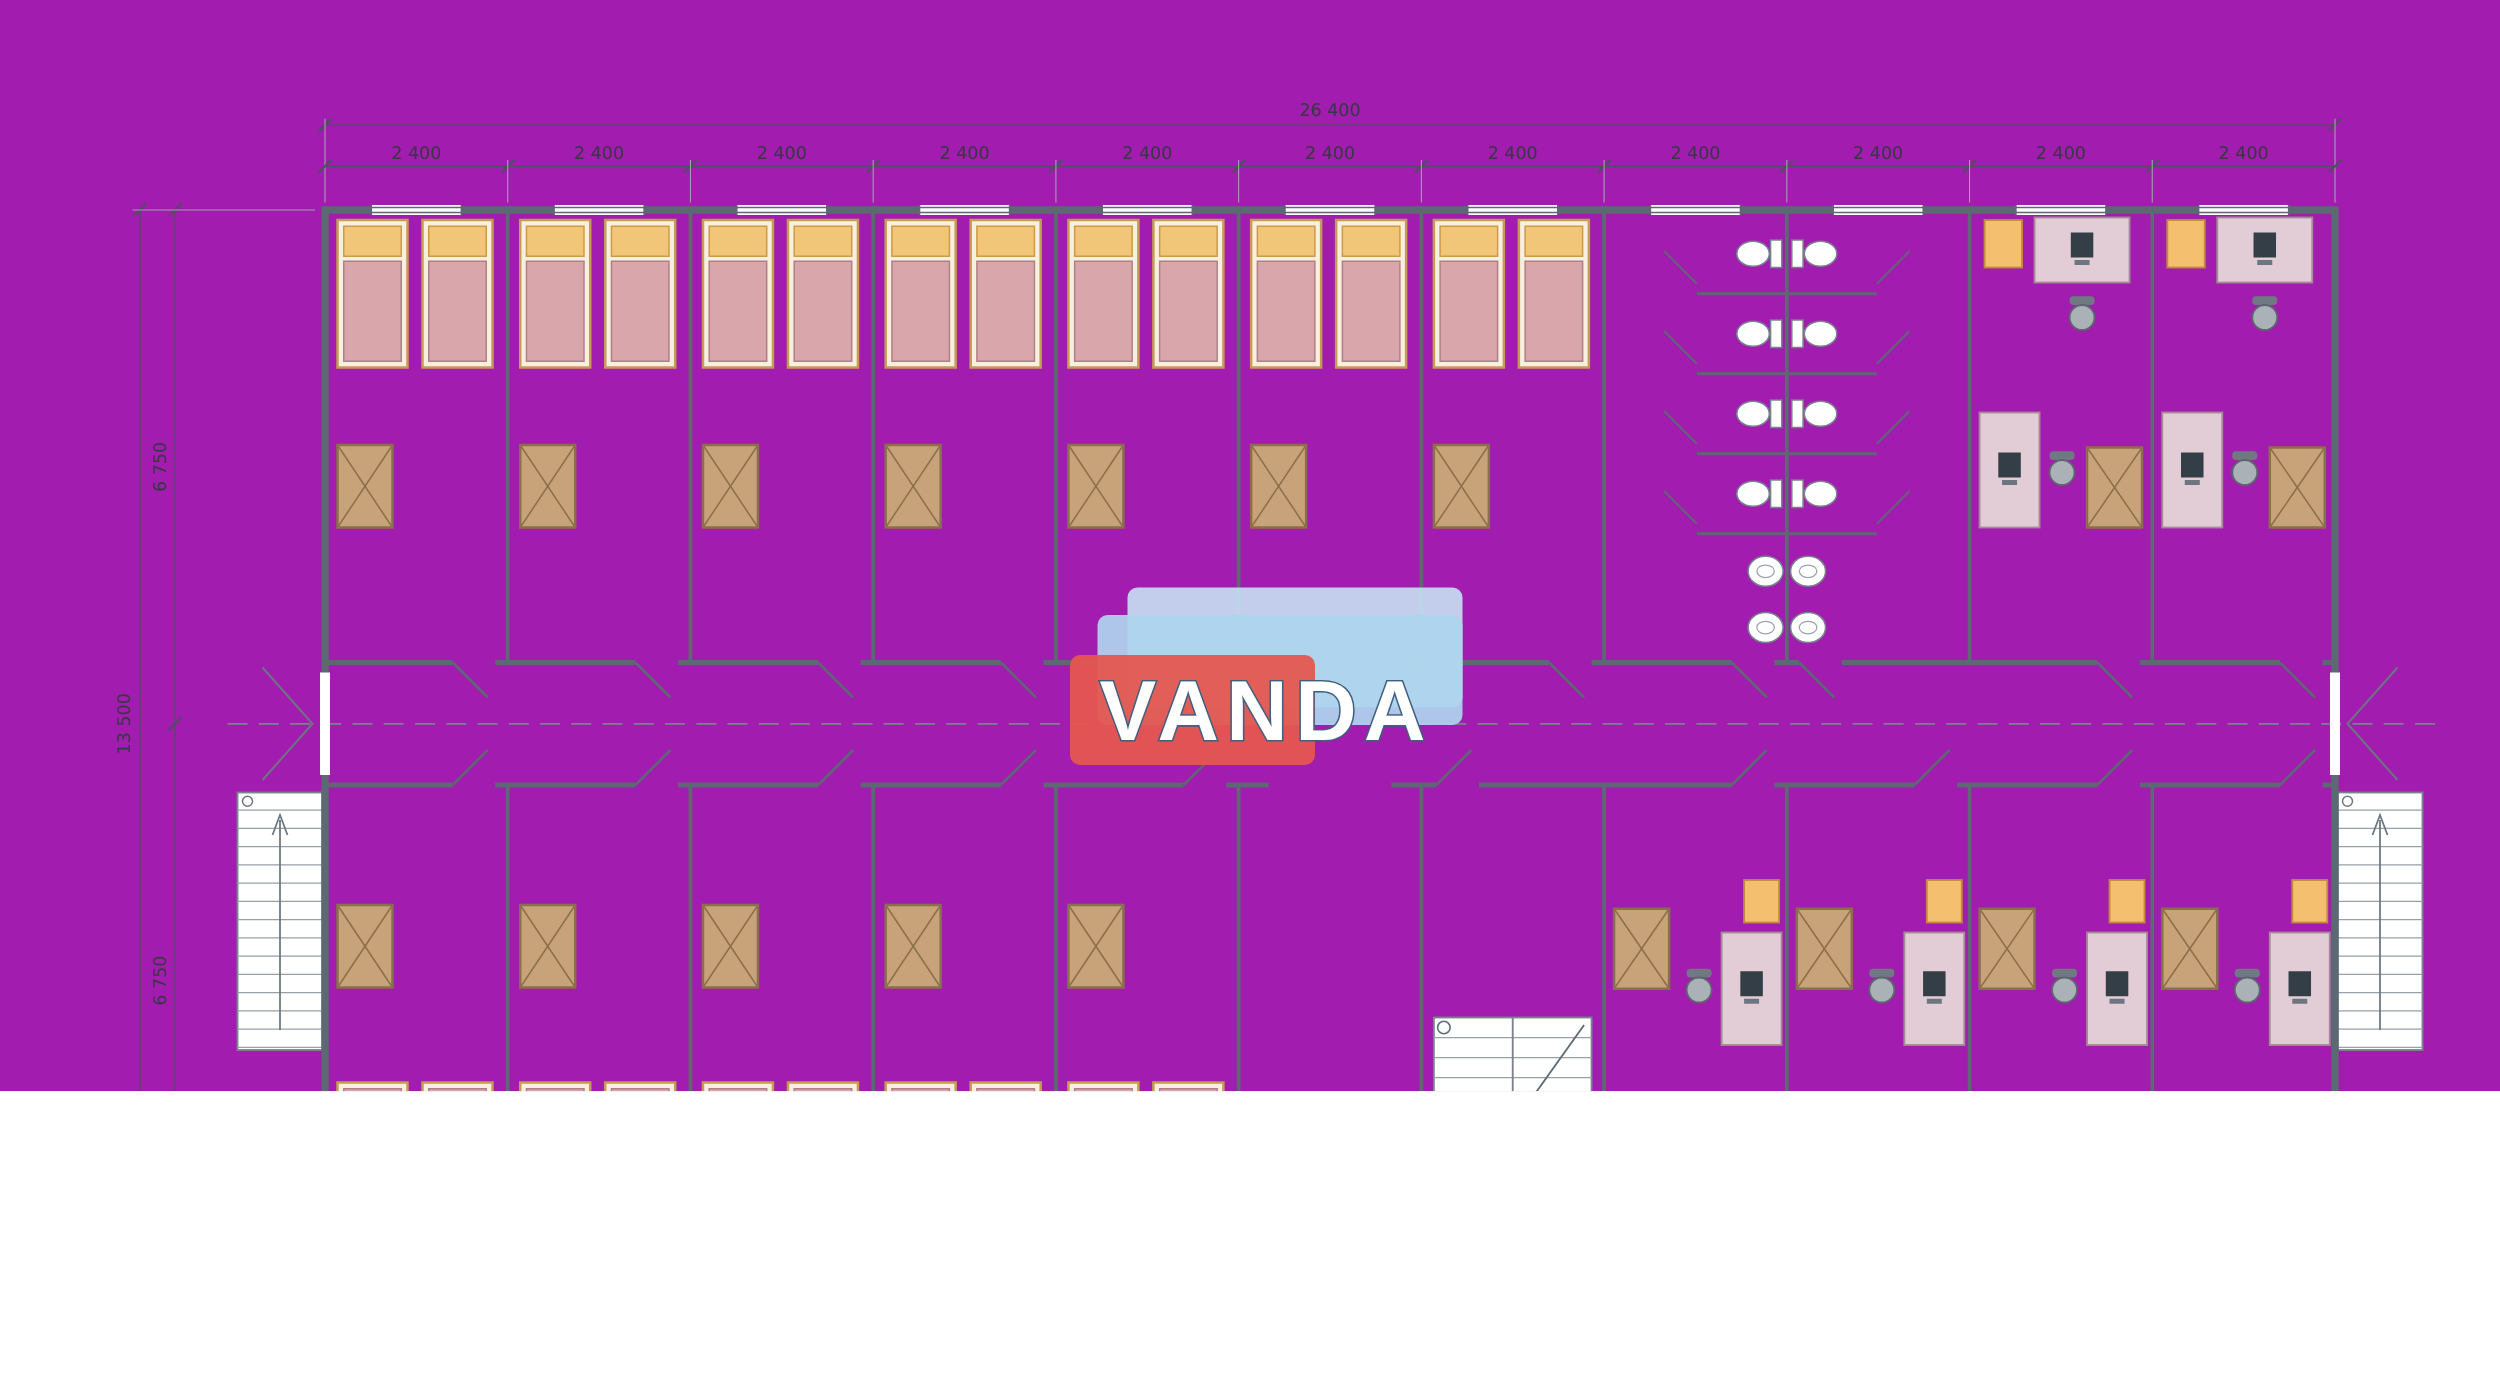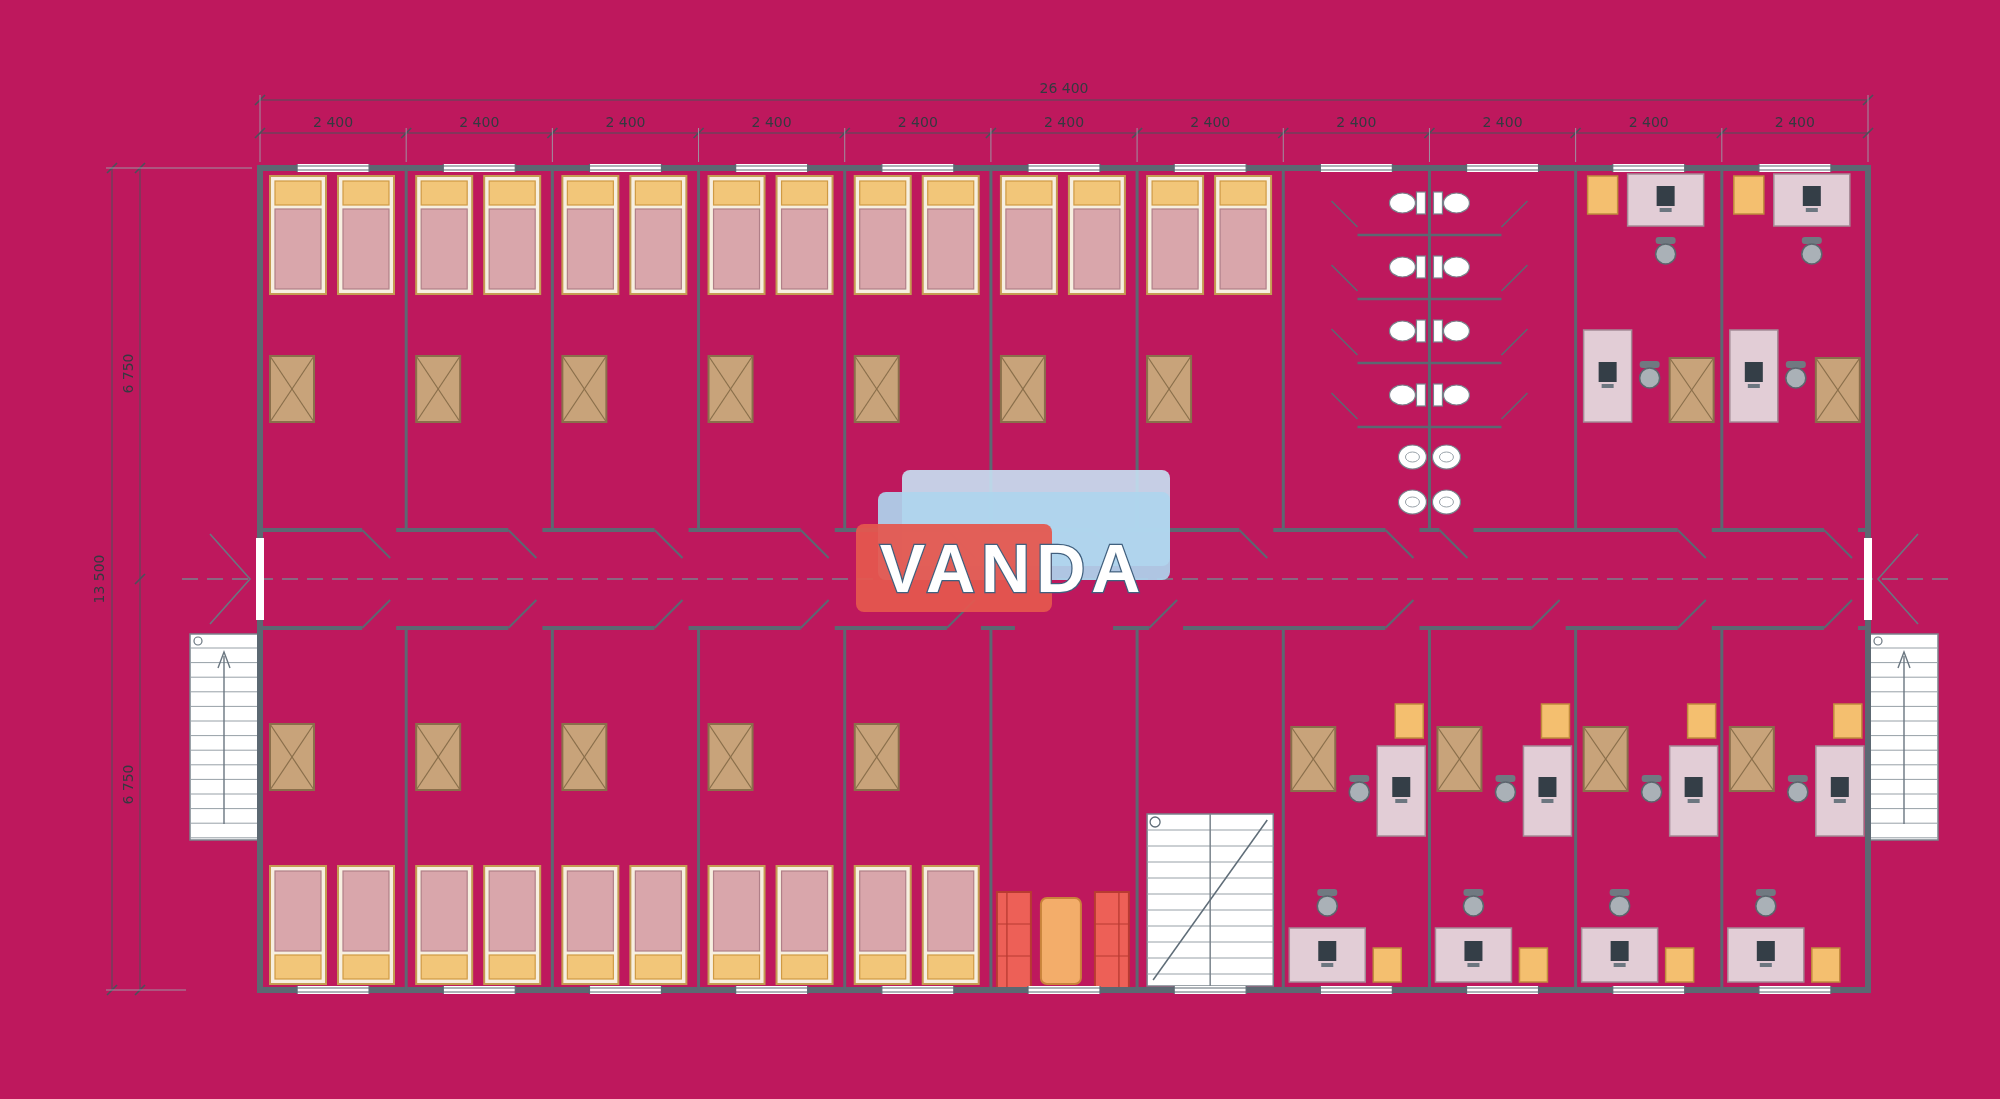--- a/index.html
+++ b/index.html
@@ -1,16 +1,16 @@
 <!DOCTYPE html>
 <html><head>
 <meta charset="utf-8">
 <style>
   html,body{margin:0;padding:0;background:#ffffff;}
-  .canvas{position:relative;width:2000px;height:1099px;background:#be185d;overflow:hidden;}
+  .canvas{position:relative;width:2000px;height:873px;background:#a21caf;overflow:hidden;}
   svg text{font-family:"DejaVu Sans",sans-serif;}
   svg text.wm{font-family:"Liberation Sans",sans-serif;}
 </style>
 </head>
 <body>
 
 <div class="canvas">
   <svg id="plan" width="2000" height="1099" viewBox="0 0 2000 1099">
       <rect x="190" y="634" width="68" height="206" fill="#ffffff" stroke="#7a848c" stroke-width="1.5"></rect>
       <line x1="190" y1="648" x2="258" y2="648" stroke="#97a0a7" stroke-width="1"></line>

